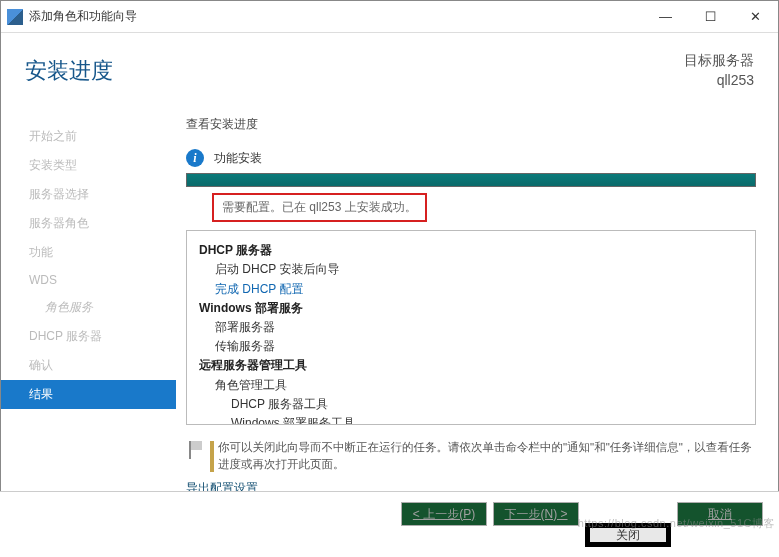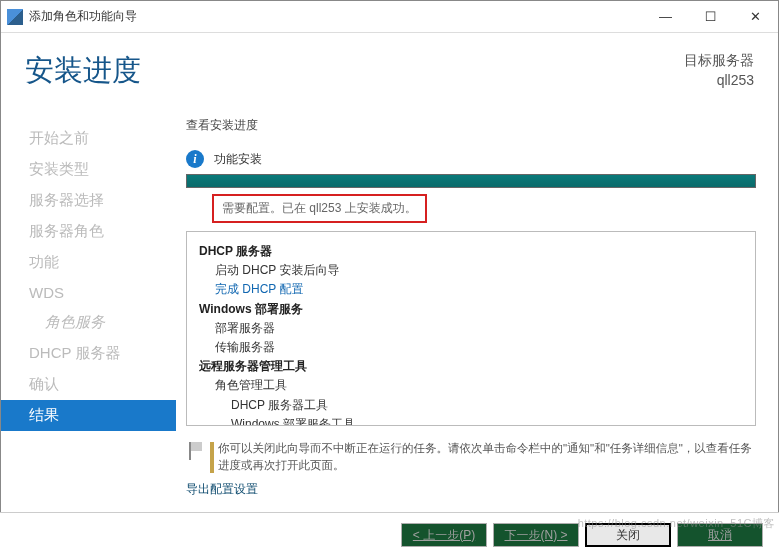--- a/index.html
+++ b/index.html
@@ -32,42 +32,42 @@
     width: 45px; height: 28px;
     display: flex; align-items: center; justify-content: center;
     font-size: 13px; color: #333;
   }
   .header {
     display: flex;
     padding: 18px 24px 12px 24px;
     align-items: center;
   }
   .header-title {
-    font-size: 29px;
+    font-size: 22px;
     color: #16568a;
     font-weight: 300;
     flex: 1;
   }
   .header-right {
     text-align: right;
     font-size: 14px;
     color: #555;
     line-height: 1.4;
   }
   .body {
     display: flex;
     padding: 0 0 0 0;
   }
   .sidebar {
     width: 175px;
     padding: 20px 0 0 0;
   }
   .step {
     padding: 6px 0 6px 28px;
-    font-size: 15px;
+    font-size: 12px;
     color: #bbb;
   }
   .step.indent { padding-left: 44px; font-style: italic; }
   .step.active {
     background: #1979ca;
     color: #fff;
   }
   .main {
     flex: 1;
     padding: 14px 22px 0 10px;
@@ -157,21 +157,21 @@
     height: 24px;
     font-size: 12px;
     border: 1px solid #adadad;
     background: #e8e8e8;
     display: flex;
     align-items: center;
     justify-content: center;
     padding: 0 10px;
   }
   .btn.disabled { color: #a0a0a0; background: #14532d; text-decoration: underline; }
-  .btn.default { border: 2px solid #000000; }
+  .btn.default { border: 5px solid #000000; margin-top: 21px; }
   .watermark {
     position: absolute;
     right: 4px; bottom: 26px;
     font-size: 11px;
     color: rgba(140,140,140,0.55);
     letter-spacing: 0.5px;
     pointer-events: none;
   }
 </style>
 </head>

